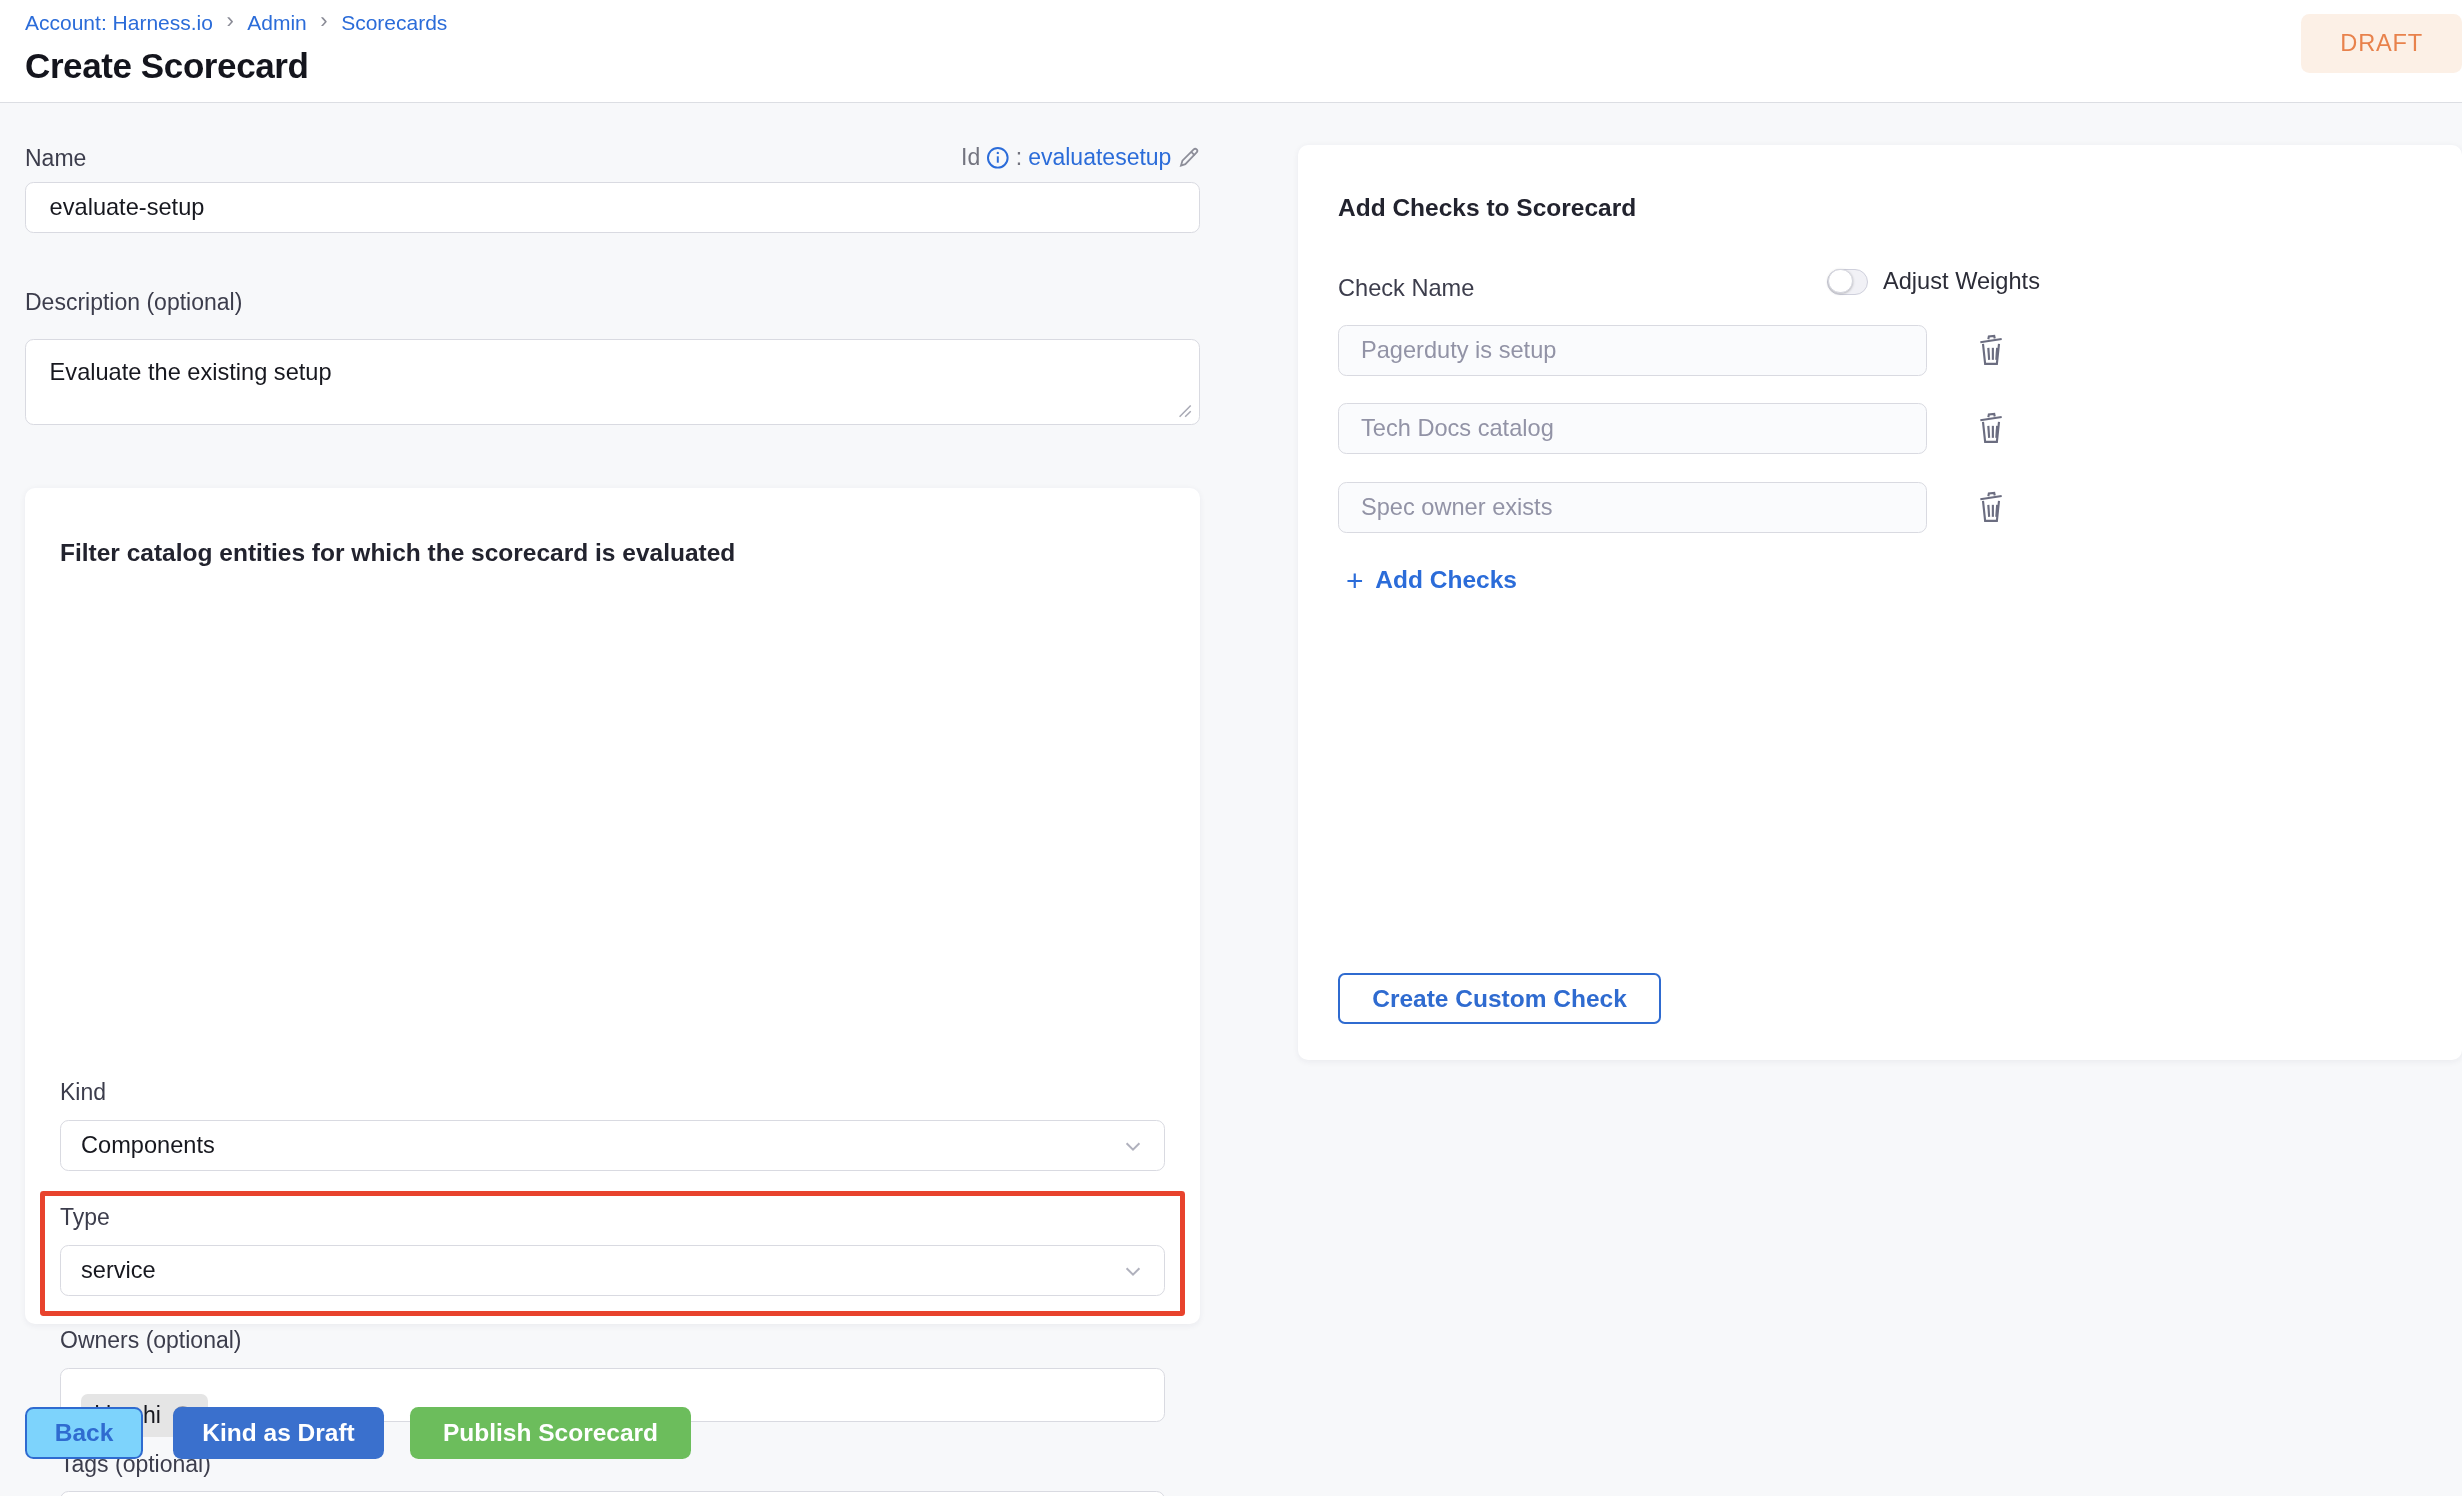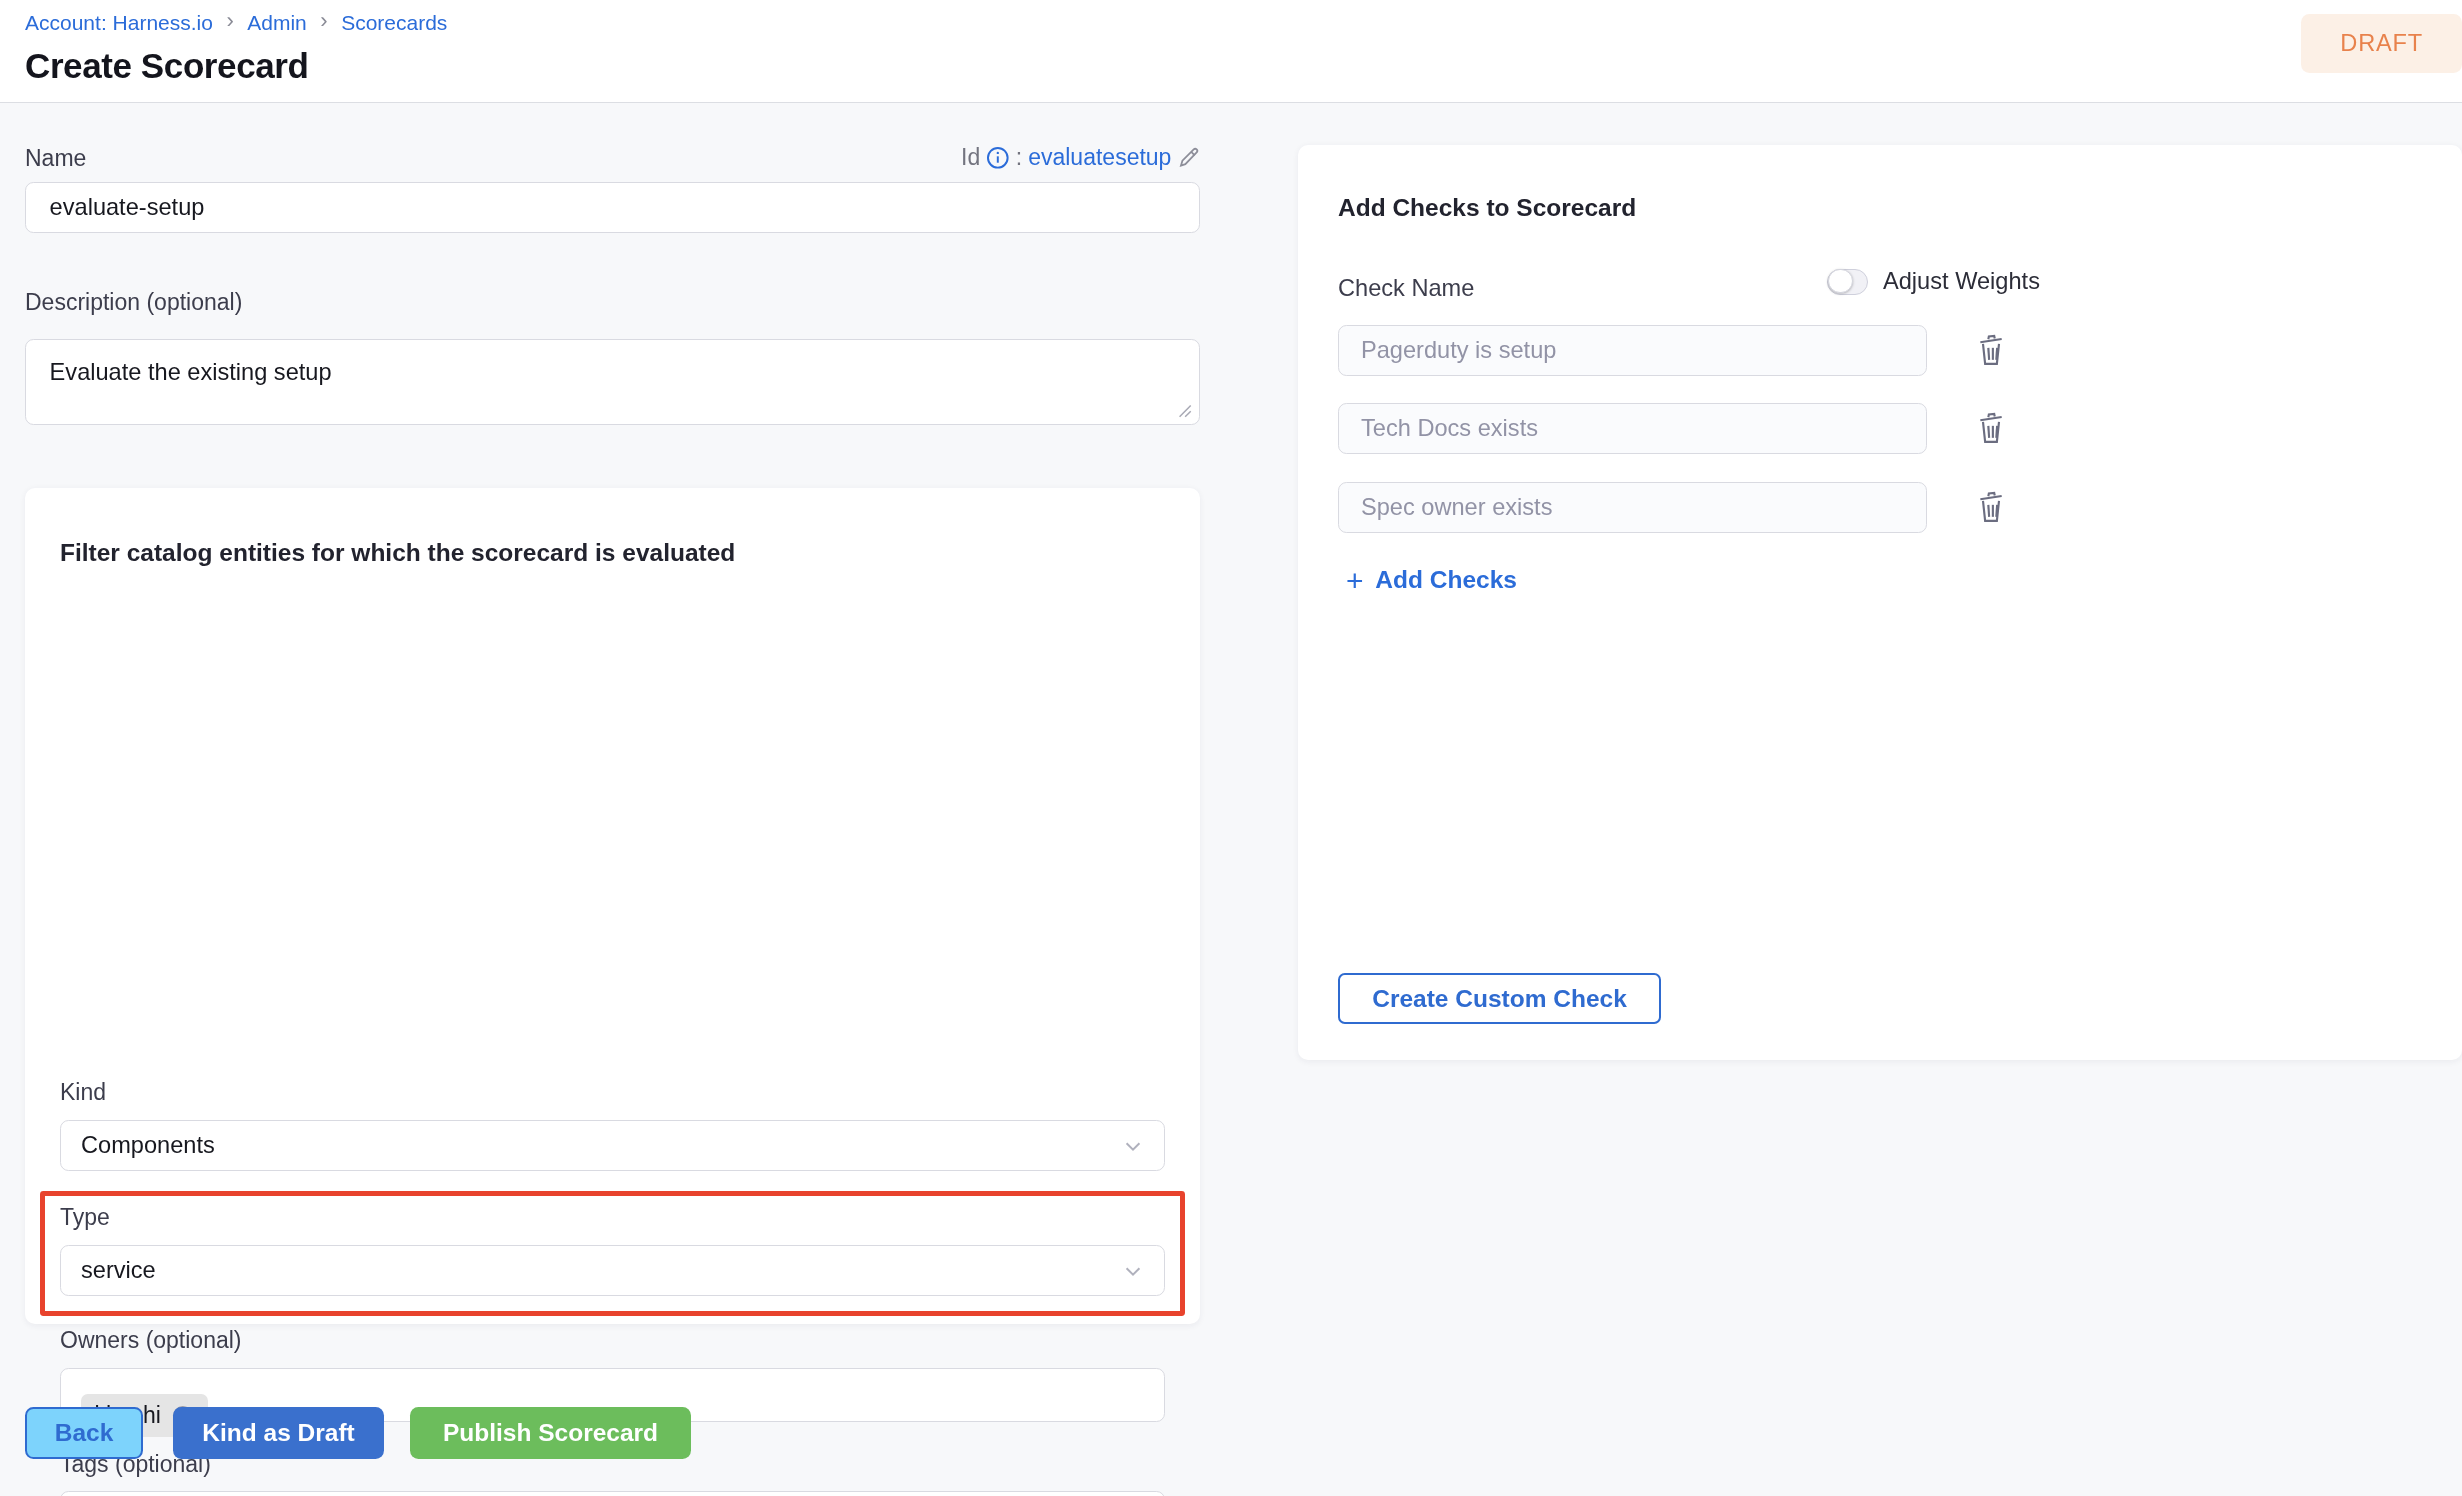--- a/index.html
+++ b/index.html
@@ -184,21 +184,21 @@
           <path d="M6 8l1.6 15h8.8L18 8"></path>
           <path d="M4 6.8l16-2.4"></path>
           <path d="M10 4.6l.4-2.2 4-.4.4 2"></path>
           <line x1="10" y1="11" x2="10.6" y2="20"></line>
           <line x1="13.4" y1="11" x2="13.4" y2="20"></line>
           <line x1="16.6" y1="11" x2="16" y2="20"></line>
         </svg>
     </div>
 
     <div class="check-row" style="top:258px">
-      <span>Tech Docs exists</span>
+      <span>Tech Docs catalog</span>
     </div>
     <div class="trash-btn icon" style="top:265px">
       <svg width="32" height="35" viewBox="0 0 24 26" fill="none" stroke="#6b6d80" stroke-width="1.6">
           <path d="M6 8l1.6 15h8.8L18 8"></path>
           <path d="M4 6.8l16-2.4"></path>
           <path d="M10 4.6l.4-2.2 4-.4.4 2"></path>
           <line x1="10" y1="11" x2="10.6" y2="20"></line>
           <line x1="13.4" y1="11" x2="13.4" y2="20"></line>
           <line x1="16.6" y1="11" x2="16" y2="20"></line>
         </svg>

